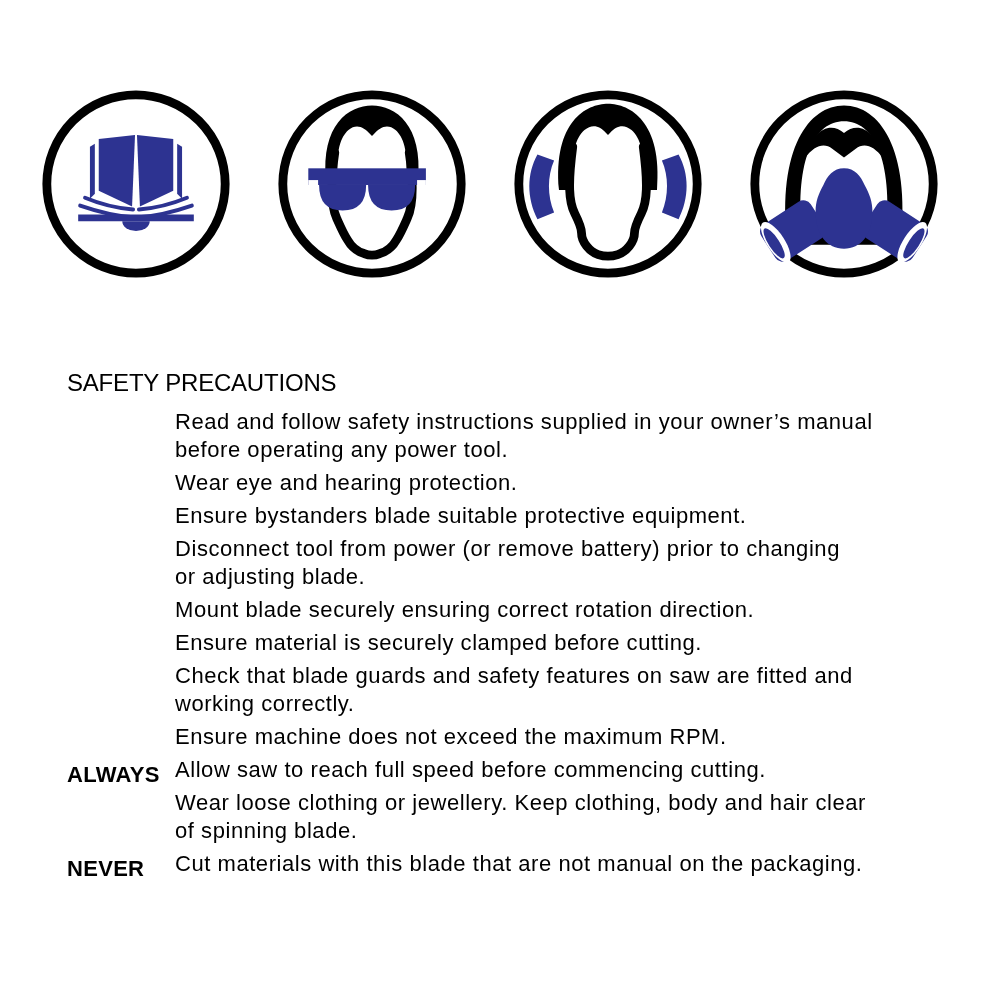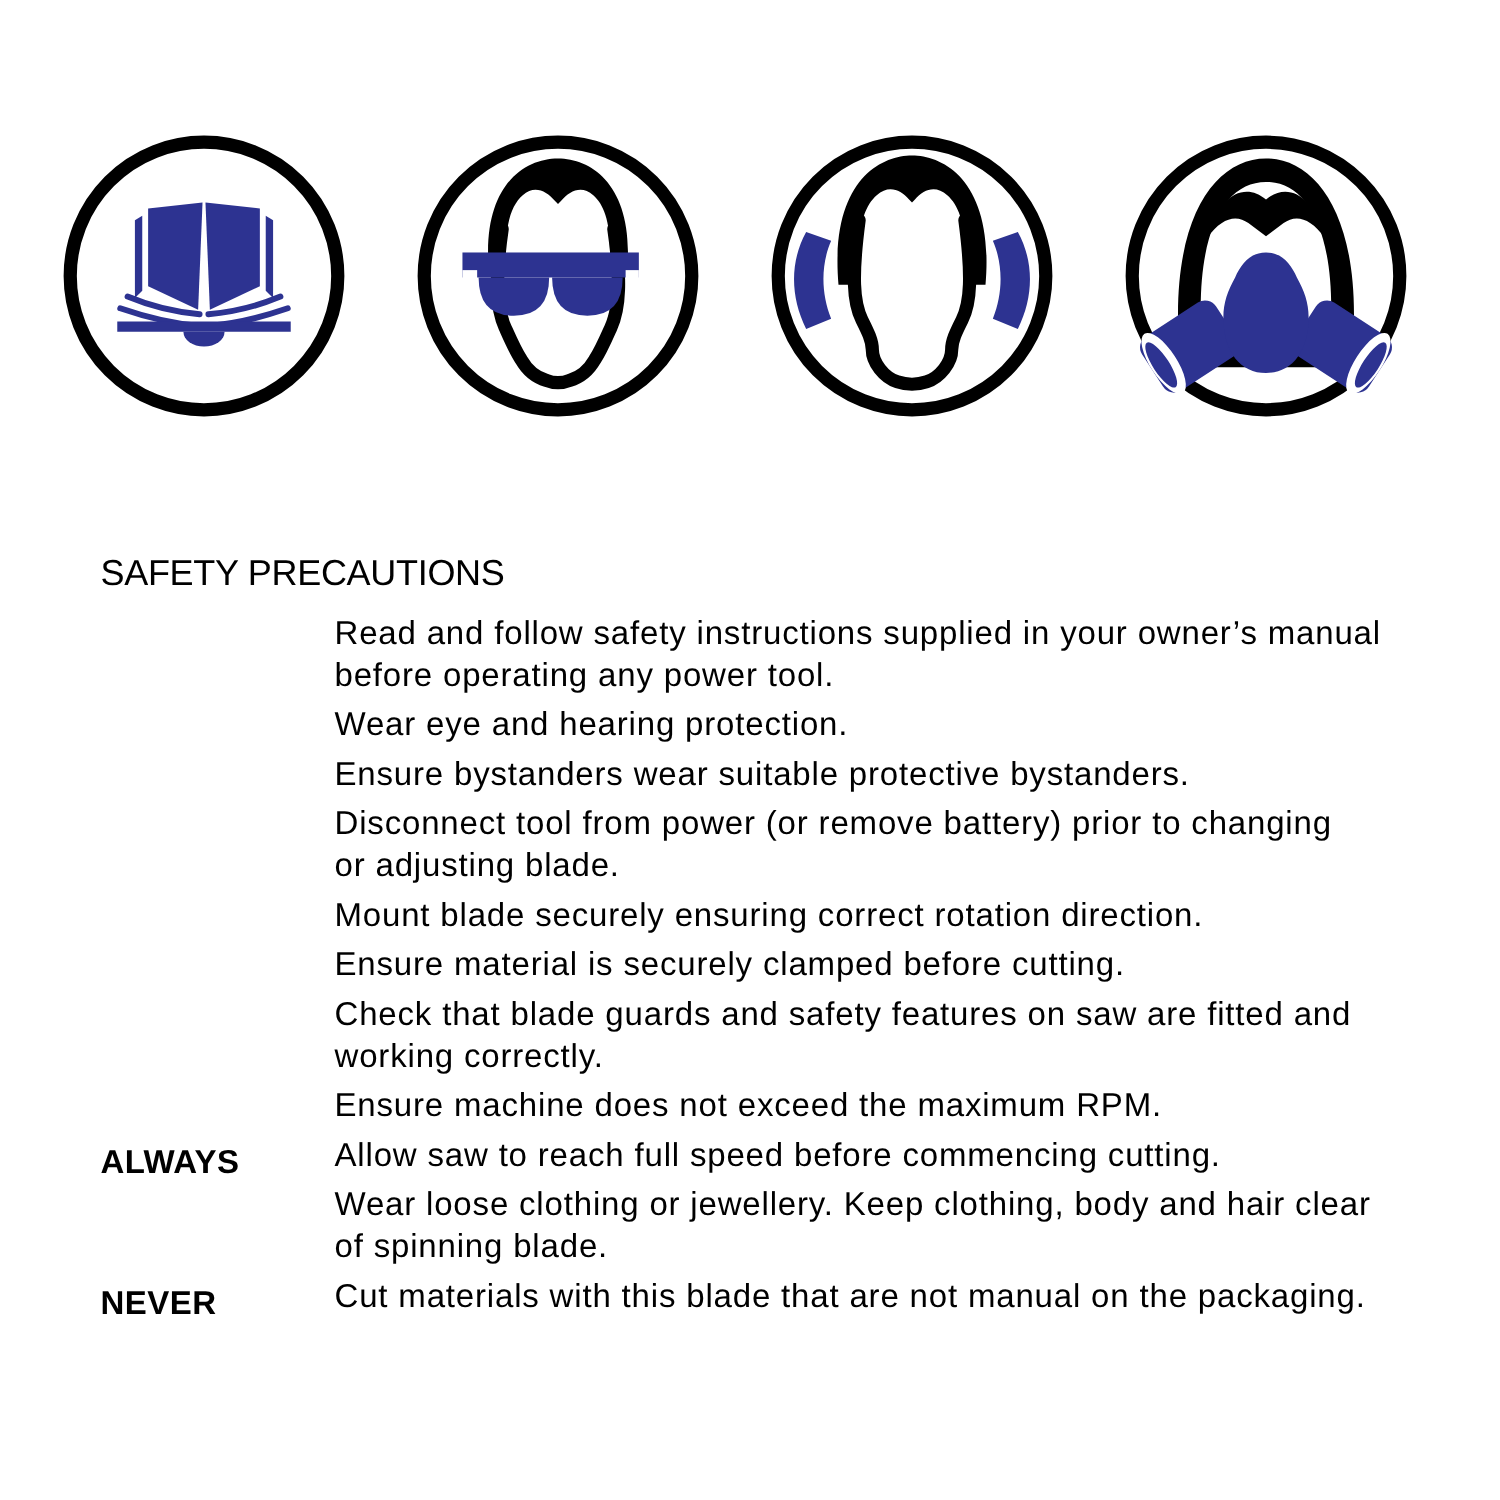--- a/index.html
+++ b/index.html
@@ -25,21 +25,21 @@
   .textblock { position:absolute; top:368px; left:67px; width:870px; }
   .title {
     font-size:24px; font-weight:normal; line-height:30px;
     letter-spacing:-0.2px; margin:0 0 10px 0;
   }
   .section { display:flex; align-items:flex-end; }
   .label-col {
     flex:0 0 108px; width:108px;
     font-size:22px; font-weight:bold; line-height:28px; letter-spacing:0.3px;
   }
-  .items-col { flex:1;margin-left:48px; }
+  .items-col { flex:1; }
   .item { margin:0 0 5px 0; }
   .line {
     font-size:22px; line-height:28px; letter-spacing:0.55px; white-space:nowrap;
   }
 </style>
 </head>
 <body>
 
 <div class="icons">
 
@@ -103,21 +103,21 @@
     <div class="label-col">ALWAYS</div>
     <div class="items-col">
       <div class="item">
         <div class="line">Read and follow safety instructions supplied in your owner’s manual</div>
         <div class="line">before operating any power tool.</div>
       </div>
       <div class="item">
         <div class="line">Wear eye and hearing protection.</div>
       </div>
       <div class="item">
-        <div class="line">Ensure bystanders wear suitable protective bystanders.</div>
+        <div class="line">Ensure bystanders blade suitable protective equipment.</div>
       </div>
       <div class="item">
         <div class="line">Disconnect tool from power (or remove battery) prior to changing</div>
         <div class="line">or adjusting blade.</div>
       </div>
       <div class="item">
         <div class="line">Mount blade securely ensuring correct rotation direction.</div>
       </div>
       <div class="item">
         <div class="line">Ensure material is securely clamped before cutting.</div>

